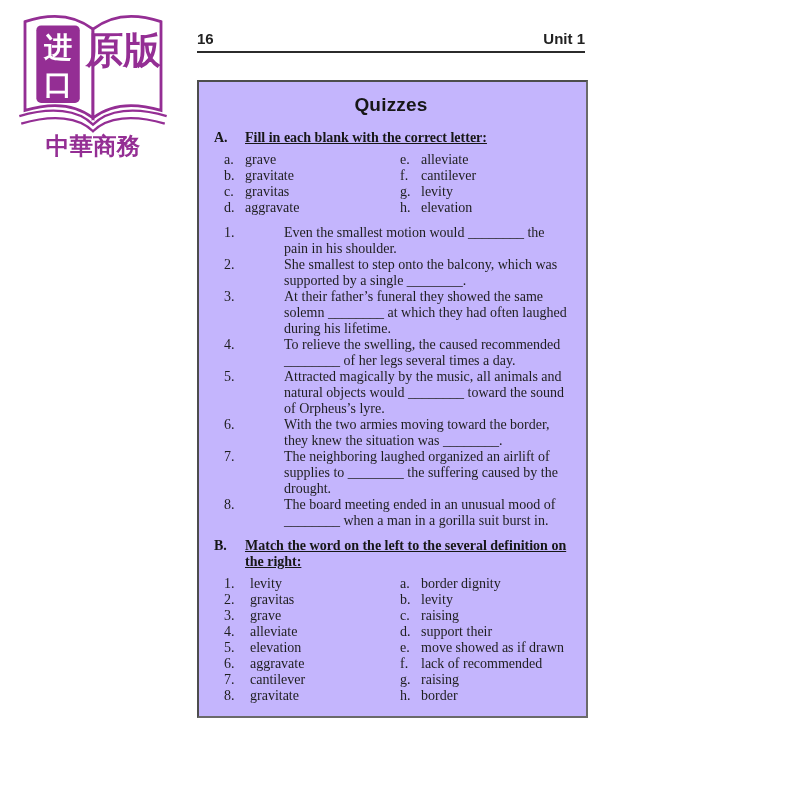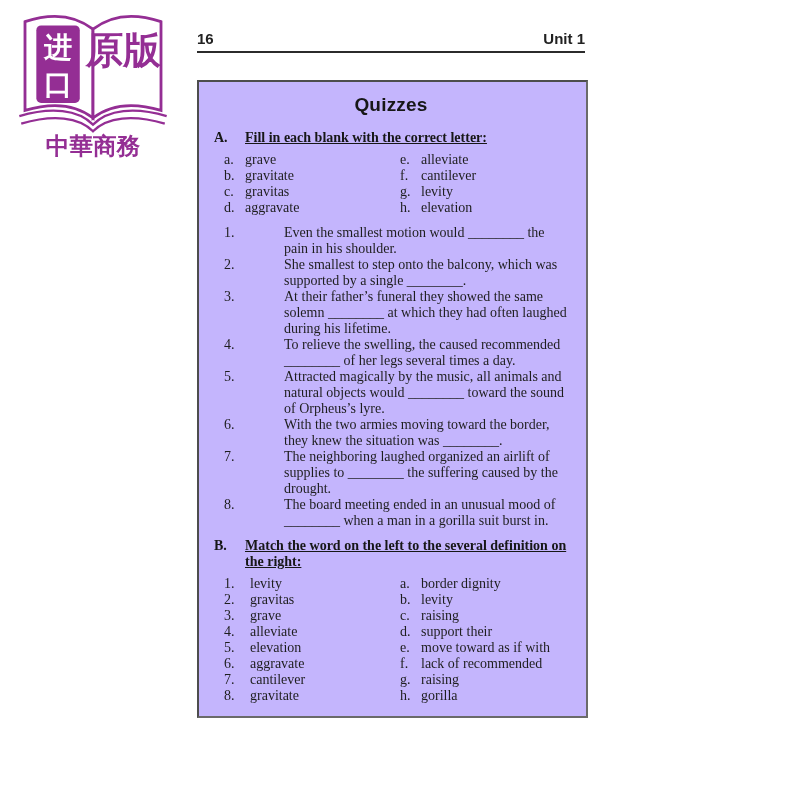--- a/index.html
+++ b/index.html
@@ -224,35 +224,35 @@
       <div class="match-row">
         <span>4.</span>
         <span>alleviate</span>
         <span>d.</span>
         <span>support their</span>
       </div>
       <div class="match-row">
         <span>5.</span>
         <span>elevation</span>
         <span>e.</span>
-        <span>move toward as if with</span>
+        <span>move showed as if drawn</span>
       </div>
       <div class="match-row">
         <span>6.</span>
         <span>aggravate</span>
         <span>f.</span>
         <span>lack of recommended</span>
       </div>
       <div class="match-row">
         <span>7.</span>
         <span>cantilever</span>
         <span>g.</span>
         <span>raising</span>
       </div>
       <div class="match-row">
         <span>8.</span>
         <span>gravitate</span>
         <span>h.</span>
-        <span>gorilla</span>
+        <span>border</span>
       </div>
     </div>
   </div>
 </div>
 
 </body></html>

